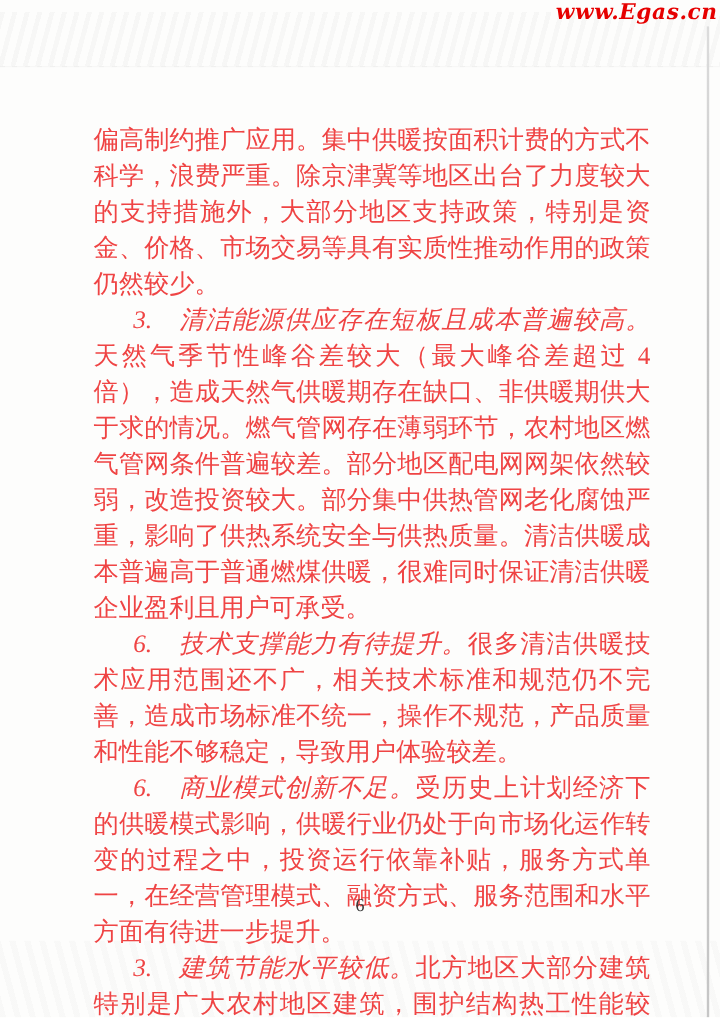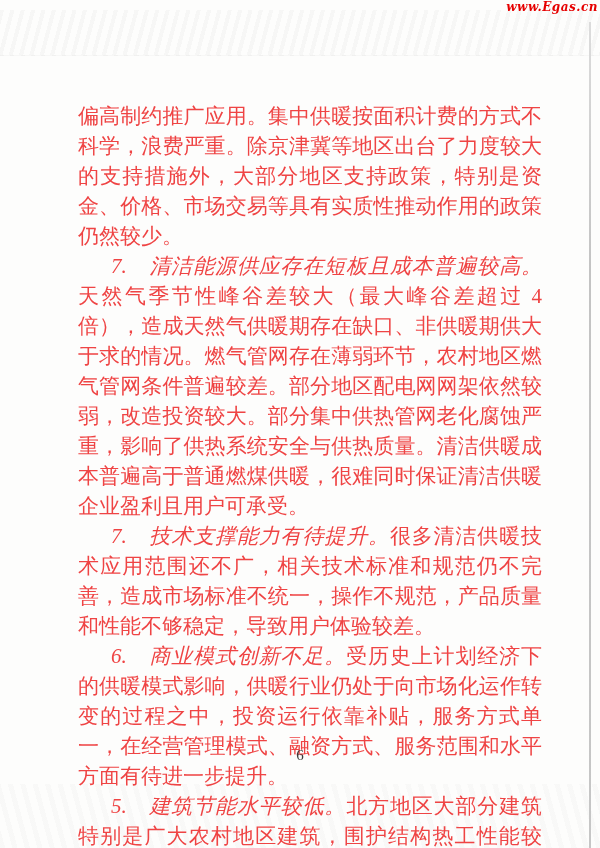--- a/index.html
+++ b/index.html
@@ -52,21 +52,21 @@
     left: 589px;
     top: 22px;
     bottom: 0;
     width: 2px;
     background: linear-gradient(to bottom, #dcdcdc, #c3c3c3 30%, #c6c6c6);
   }
   .watermark {
     position: absolute;
     top: 0;
     right: 2px;
-    font-size: 12px;
+    font-size: 18px;
     font-style: italic;
     font-weight: bold;
     letter-spacing: 0.5px;
     color: #e60000;
     font-family: "DejaVu Serif", serif;
   }
   .doc-body {
     position: absolute;
     left: 78px;
     top: 101px;
@@ -105,25 +105,25 @@
   <div class="scan-band-top"></div>
   <div class="scan-band-bottom"></div>
   <div class="scan-line"></div>
 
   <div class="watermark">www.Egas.cn</div>
 
   <div class="doc-body">
 
     <p class="para continuation"><span class="lead"></span><span>偏高制约推广应用。集中供暖按面积计费的方式不科学，浪费严重。除京津冀等地区出台了力度较大的支持措施外，大部分地区支持政策，特别是资金、价格、市场交易等具有实质性推动作用的政策仍然较少。</span></p>
 
-    <p class="para"><span class="lead">7.　清洁能源供应存在短板且成本普遍较高。</span><span>天然气季节性峰谷差较大（最大峰谷差超过 4 倍），造成天然气供暖期存在缺口、非供暖期供大于求的情况。燃气管网存在薄弱环节，农村地区燃气管网条件普遍较差。部分地区配电网网架依然较弱，改造投资较大。部分集中供热管网老化腐蚀严重，影响了供热系统安全与供热质量。清洁供暖成本普遍高于普通燃煤供暖，很难同时保证清洁供暖企业盈利且用户可承受。</span></p>
+    <p class="para"><span class="lead">3.　清洁能源供应存在短板且成本普遍较高。</span><span>天然气季节性峰谷差较大（最大峰谷差超过 4 倍），造成天然气供暖期存在缺口、非供暖期供大于求的情况。燃气管网存在薄弱环节，农村地区燃气管网条件普遍较差。部分地区配电网网架依然较弱，改造投资较大。部分集中供热管网老化腐蚀严重，影响了供热系统安全与供热质量。清洁供暖成本普遍高于普通燃煤供暖，很难同时保证清洁供暖企业盈利且用户可承受。</span></p>
 
-    <p class="para"><span class="lead">7.　技术支撑能力有待提升。</span><span>很多清洁供暖技术应用范围还不广，相关技术标准和规范仍不完善，造成市场标准不统一，操作不规范，产品质量和性能不够稳定，导致用户体验较差。</span></p>
+    <p class="para"><span class="lead">6.　技术支撑能力有待提升。</span><span>很多清洁供暖技术应用范围还不广，相关技术标准和规范仍不完善，造成市场标准不统一，操作不规范，产品质量和性能不够稳定，导致用户体验较差。</span></p>
 
     <p class="para"><span class="lead">6.　商业模式创新不足。</span><span>受历史上计划经济下的供暖模式影响，供暖行业仍处于向市场化运作转变的过程之中，投资运行依靠补贴，服务方式单一，在经营管理模式、融资方式、服务范围和水平方面有待进一步提升。</span></p>
 
-    <p class="para"><span class="lead">5.　建筑节能水平较低。</span><span>北方地区大部分建筑特别是广大农村地区建筑，围护结构热工性能较差，导致取暖过程中热量损耗较大，不利于节约能源和降低供暖成本。</span></p>
+    <p class="para"><span class="lead">3.　建筑节能水平较低。</span><span>北方地区大部分建筑特别是广大农村地区建筑，围护结构热工性能较差，导致取暖过程中热量损耗较大，不利于节约能源和降低供暖成本。</span></p>
 
   </div>
 
   <div class="page-number">6</div>
 
 </div>
 
 </body></html>

